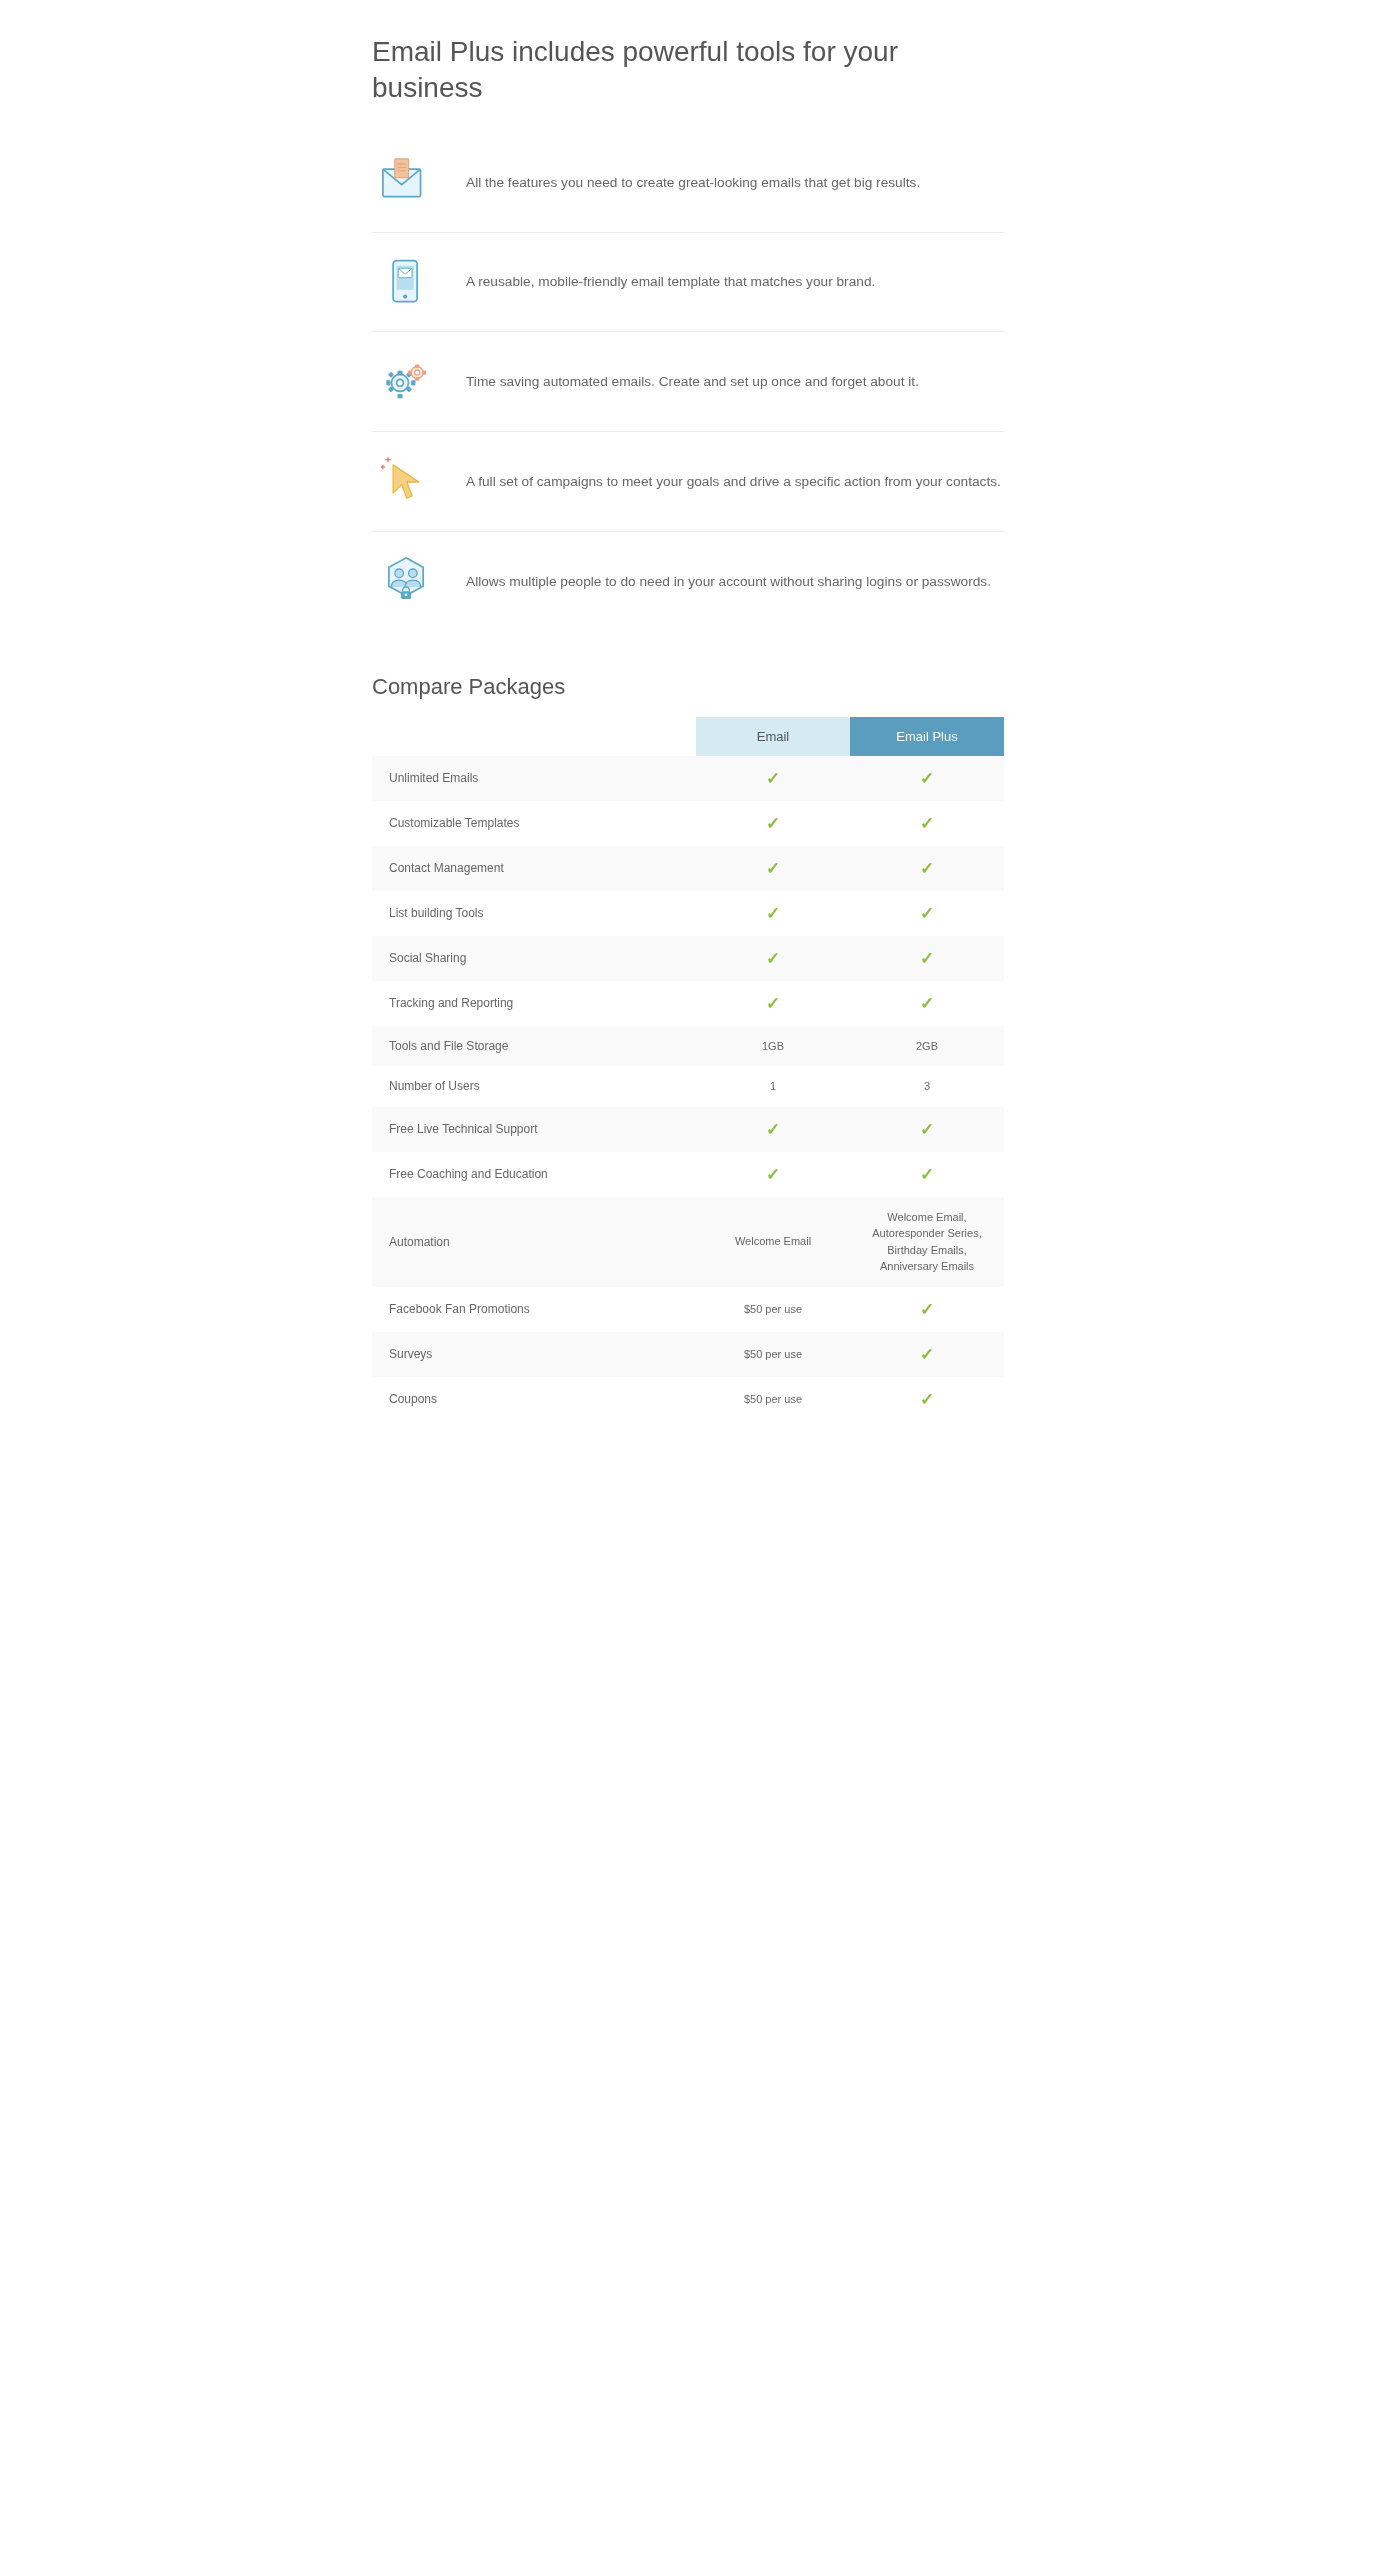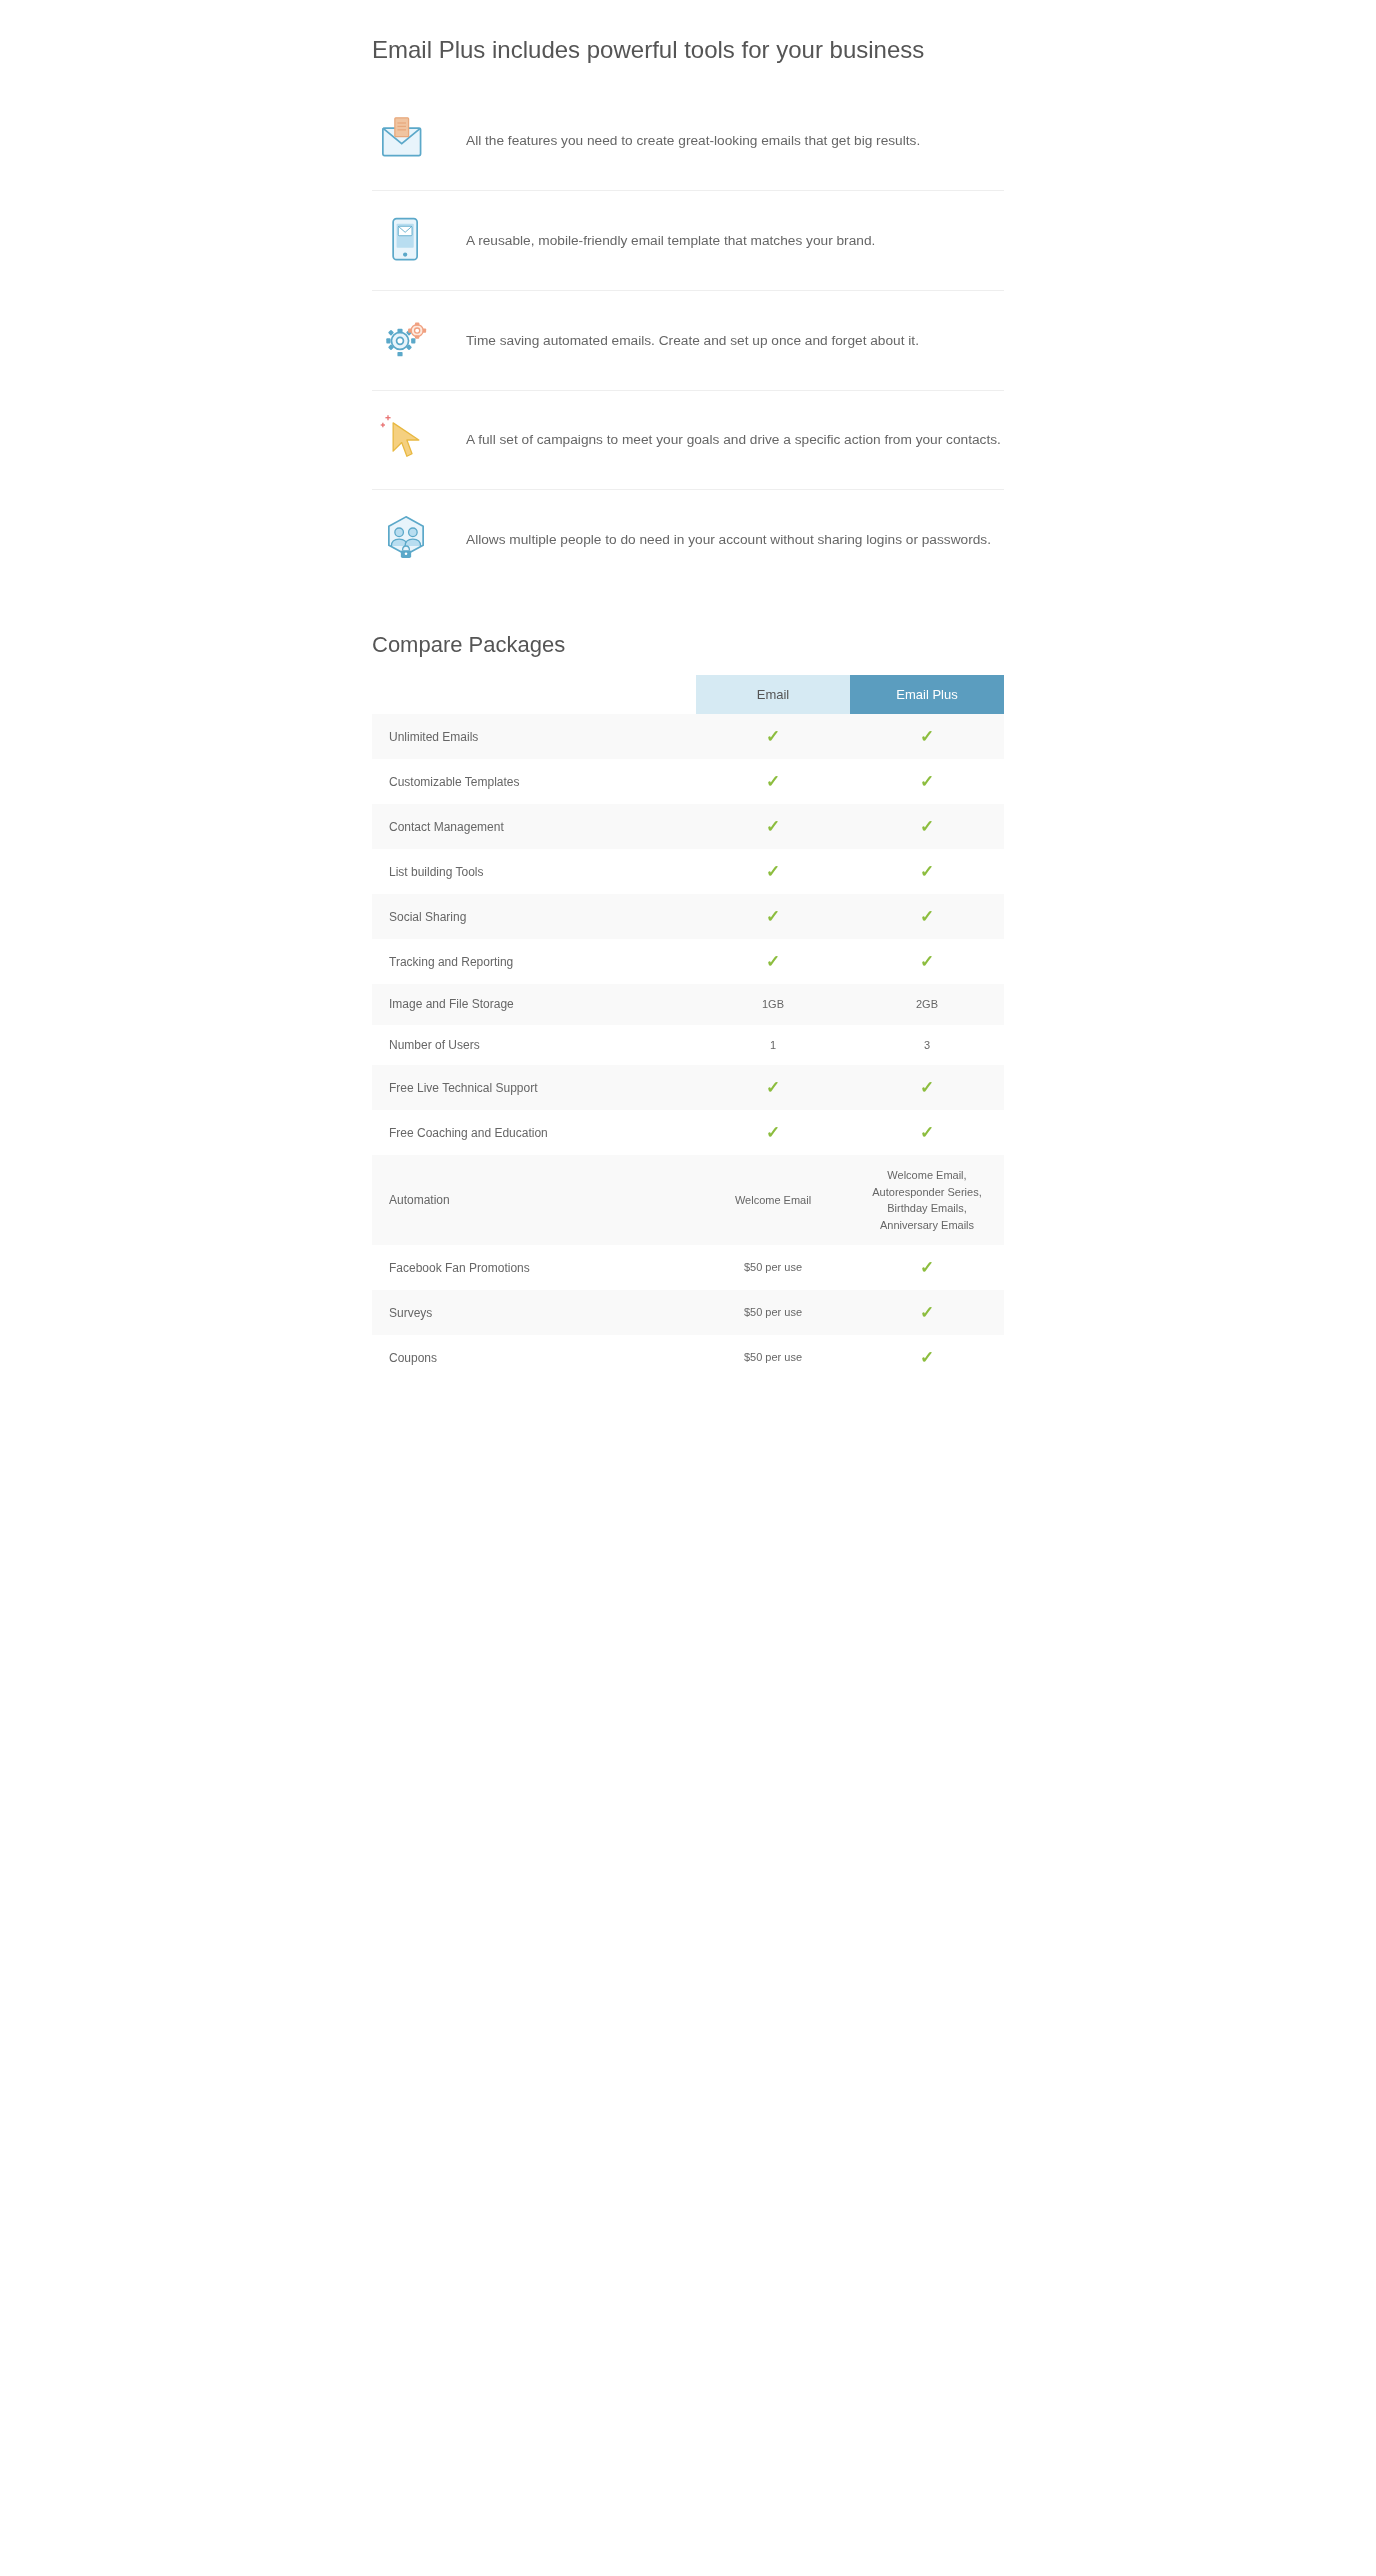--- a/index.html
+++ b/index.html
@@ -7,21 +7,21 @@
       font-family: 'Helvetica Neue', Arial, sans-serif;
       background: #fff;
       color: #444;
       max-width: 684px;
       margin: 0 auto;
       padding: 34px 26px;
     }
 
     
     .hero-title {
-      font-size: 24px;
+      font-size: 28px;
       font-weight: 300;
       color: #555;
       margin-bottom: 26px;
       line-height: 1.3;
     }
 
     .features-list {
       list-style: none;
       margin-bottom: 43px;
     }
@@ -268,21 +268,21 @@
         <td class="col-feature">Social Sharing</td>
         <td class="td-center"><span class="checkmark">✓</span></td>
         <td class="td-center"><span class="checkmark">✓</span></td>
       </tr>
       <tr>
         <td class="col-feature">Tracking and Reporting</td>
         <td class="td-center"><span class="checkmark">✓</span></td>
         <td class="td-center"><span class="checkmark">✓</span></td>
       </tr>
       <tr>
-        <td class="col-feature">Image and File Storage</td>
+        <td class="col-feature">Tools and File Storage</td>
         <td class="td-center td-text">1GB</td>
         <td class="td-center td-text">2GB</td>
       </tr>
       <tr>
         <td class="col-feature">Number of Users</td>
         <td class="td-center td-text">1</td>
         <td class="td-center td-text">3</td>
       </tr>
       <tr>
         <td class="col-feature">Free  Live Technical Support</td>

